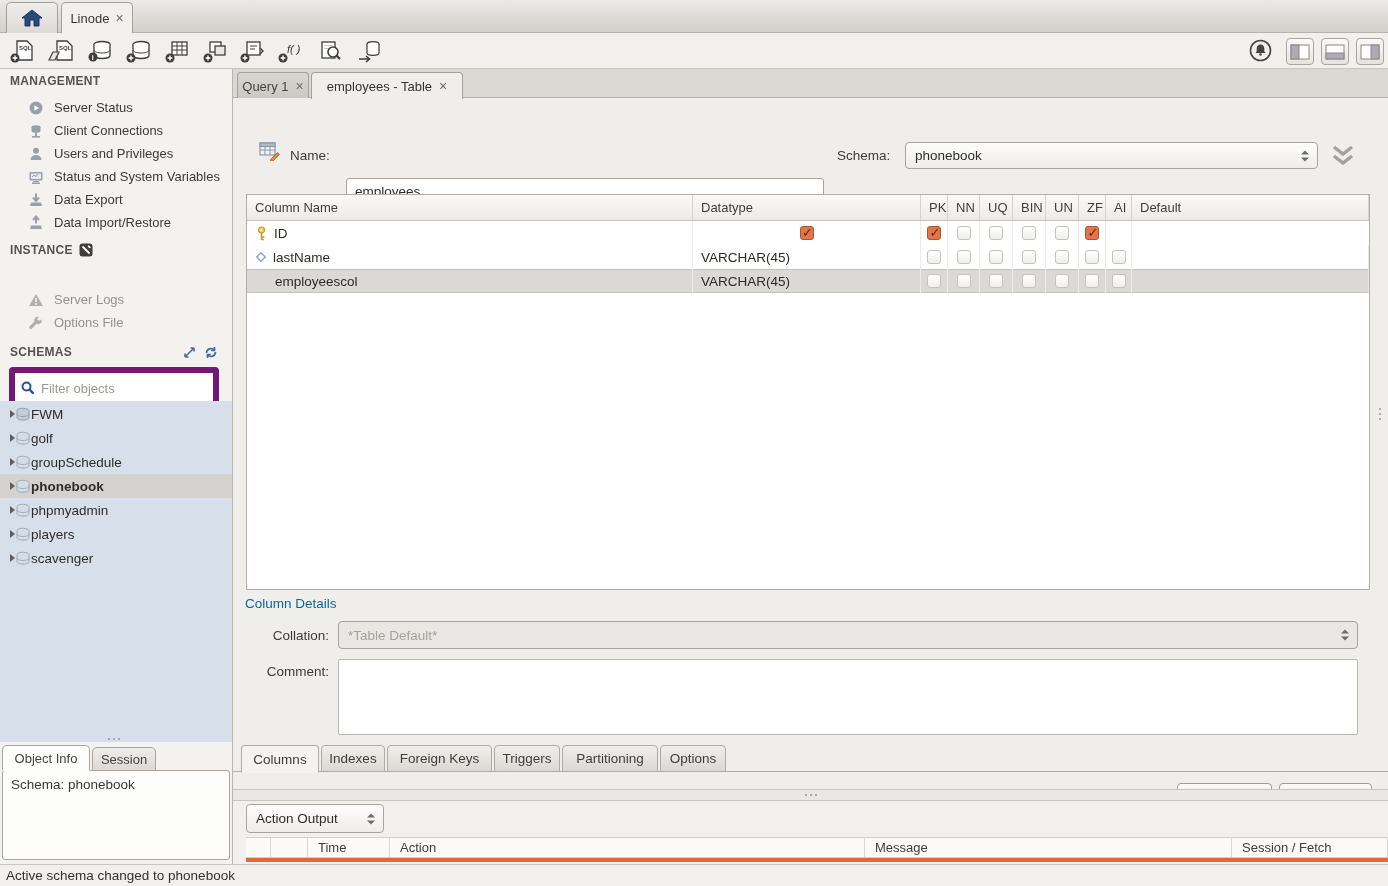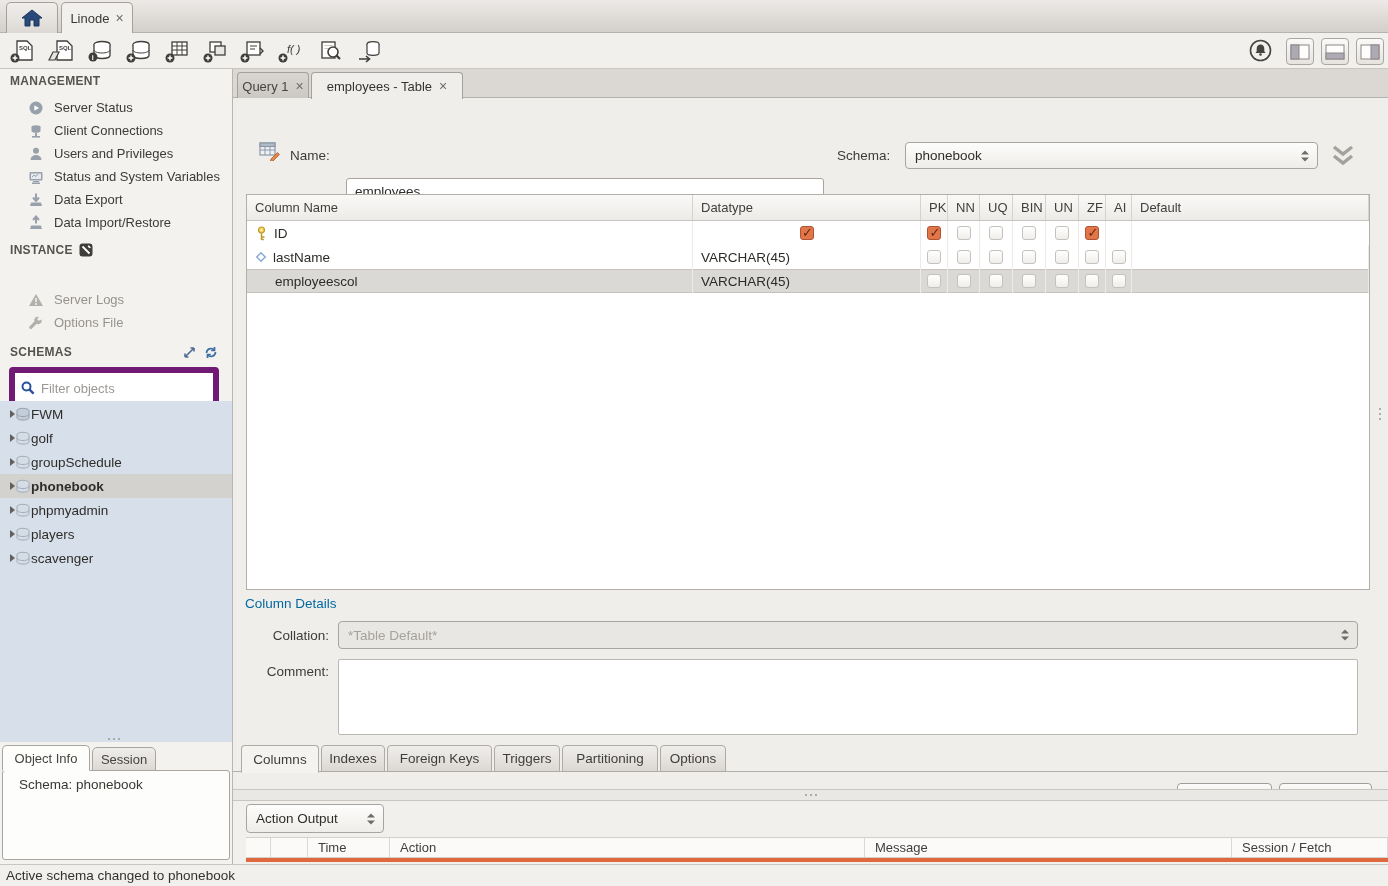--- a/index.html
+++ b/index.html
@@ -30,21 +30,21 @@
 .filterbox input::placeholder{color:#9b9893}
 .schemalist{position:absolute;left:0;top:332px;width:232px;bottom:0;background:#d7e0ea}
 .schema-row{position:absolute;left:0;width:100%;height:24px;display:flex;align-items:center;padding-left:10px;color:#2e2d29;font-size:13.5px}
 .schema-row.selected{background:#d4d2cf;font-weight:bold}
 .tri{width:0;height:0;border-left:5px solid #63615c;border-top:4.5px solid transparent;border-bottom:4.5px solid transparent}
 
 
 .infopanel{position:absolute;left:0;top:742px;width:233px;height:122px;background:#f4f2ef;border-right:1px solid #b9b6b2}
 .itab{position:absolute;border:1px solid #a9a6a2;border-radius:5px 5px 0 0;background:linear-gradient(#efedea,#dcd9d5);display:flex;align-items:center;justify-content:center;color:#45443f}
 .itab.active{background:#fdfdfc;border-bottom:1px solid #fdfdfc;z-index:2}
-.infobody{position:absolute;left:2px;top:28px;width:228px;height:90px;background:#fdfdfc;border:1px solid #a9a6a2;border-radius:3px;padding:6px 16px;color:#3a3935;font-size:13.5px}
+.infobody{position:absolute;left:2px;top:28px;width:228px;height:90px;background:#fdfdfc;border:1px solid #a9a6a2;border-radius:3px;padding:6px 8px;color:#3a3935;font-size:13.5px}
 
 
 .statusbar{position:absolute;left:0;top:864px;width:1388px;height:22px;background:#f2f0ed;border-top:1px solid #c9c6c2;display:flex;align-items:center;padding-left:6px;color:#33322e;font-size:13.5px}
 
 
 .main{position:absolute;left:233px;top:69px;width:1155px;height:795px;background:#eeece9}
 .edit-tabstrip{position:absolute;left:0;top:0;width:100%;height:29px;background:#dbd8d4;border-bottom:1px solid #b5b2ae}
 .etab{position:absolute;top:3px;height:27px;border:1px solid #a4a19c;border-bottom:none;border-radius:4px 4px 0 0;display:flex;align-items:center;justify-content:center;gap:7px;color:#45443f;background:linear-gradient(#d9d6d2,#cbc8c4)}
 .etab.active{background:#f0eeeb;height:27px;z-index:2;color:#34332f}
 .editorbody{position:absolute;left:0;top:29px;width:100%;height:766px;background:#f0eeeb}

